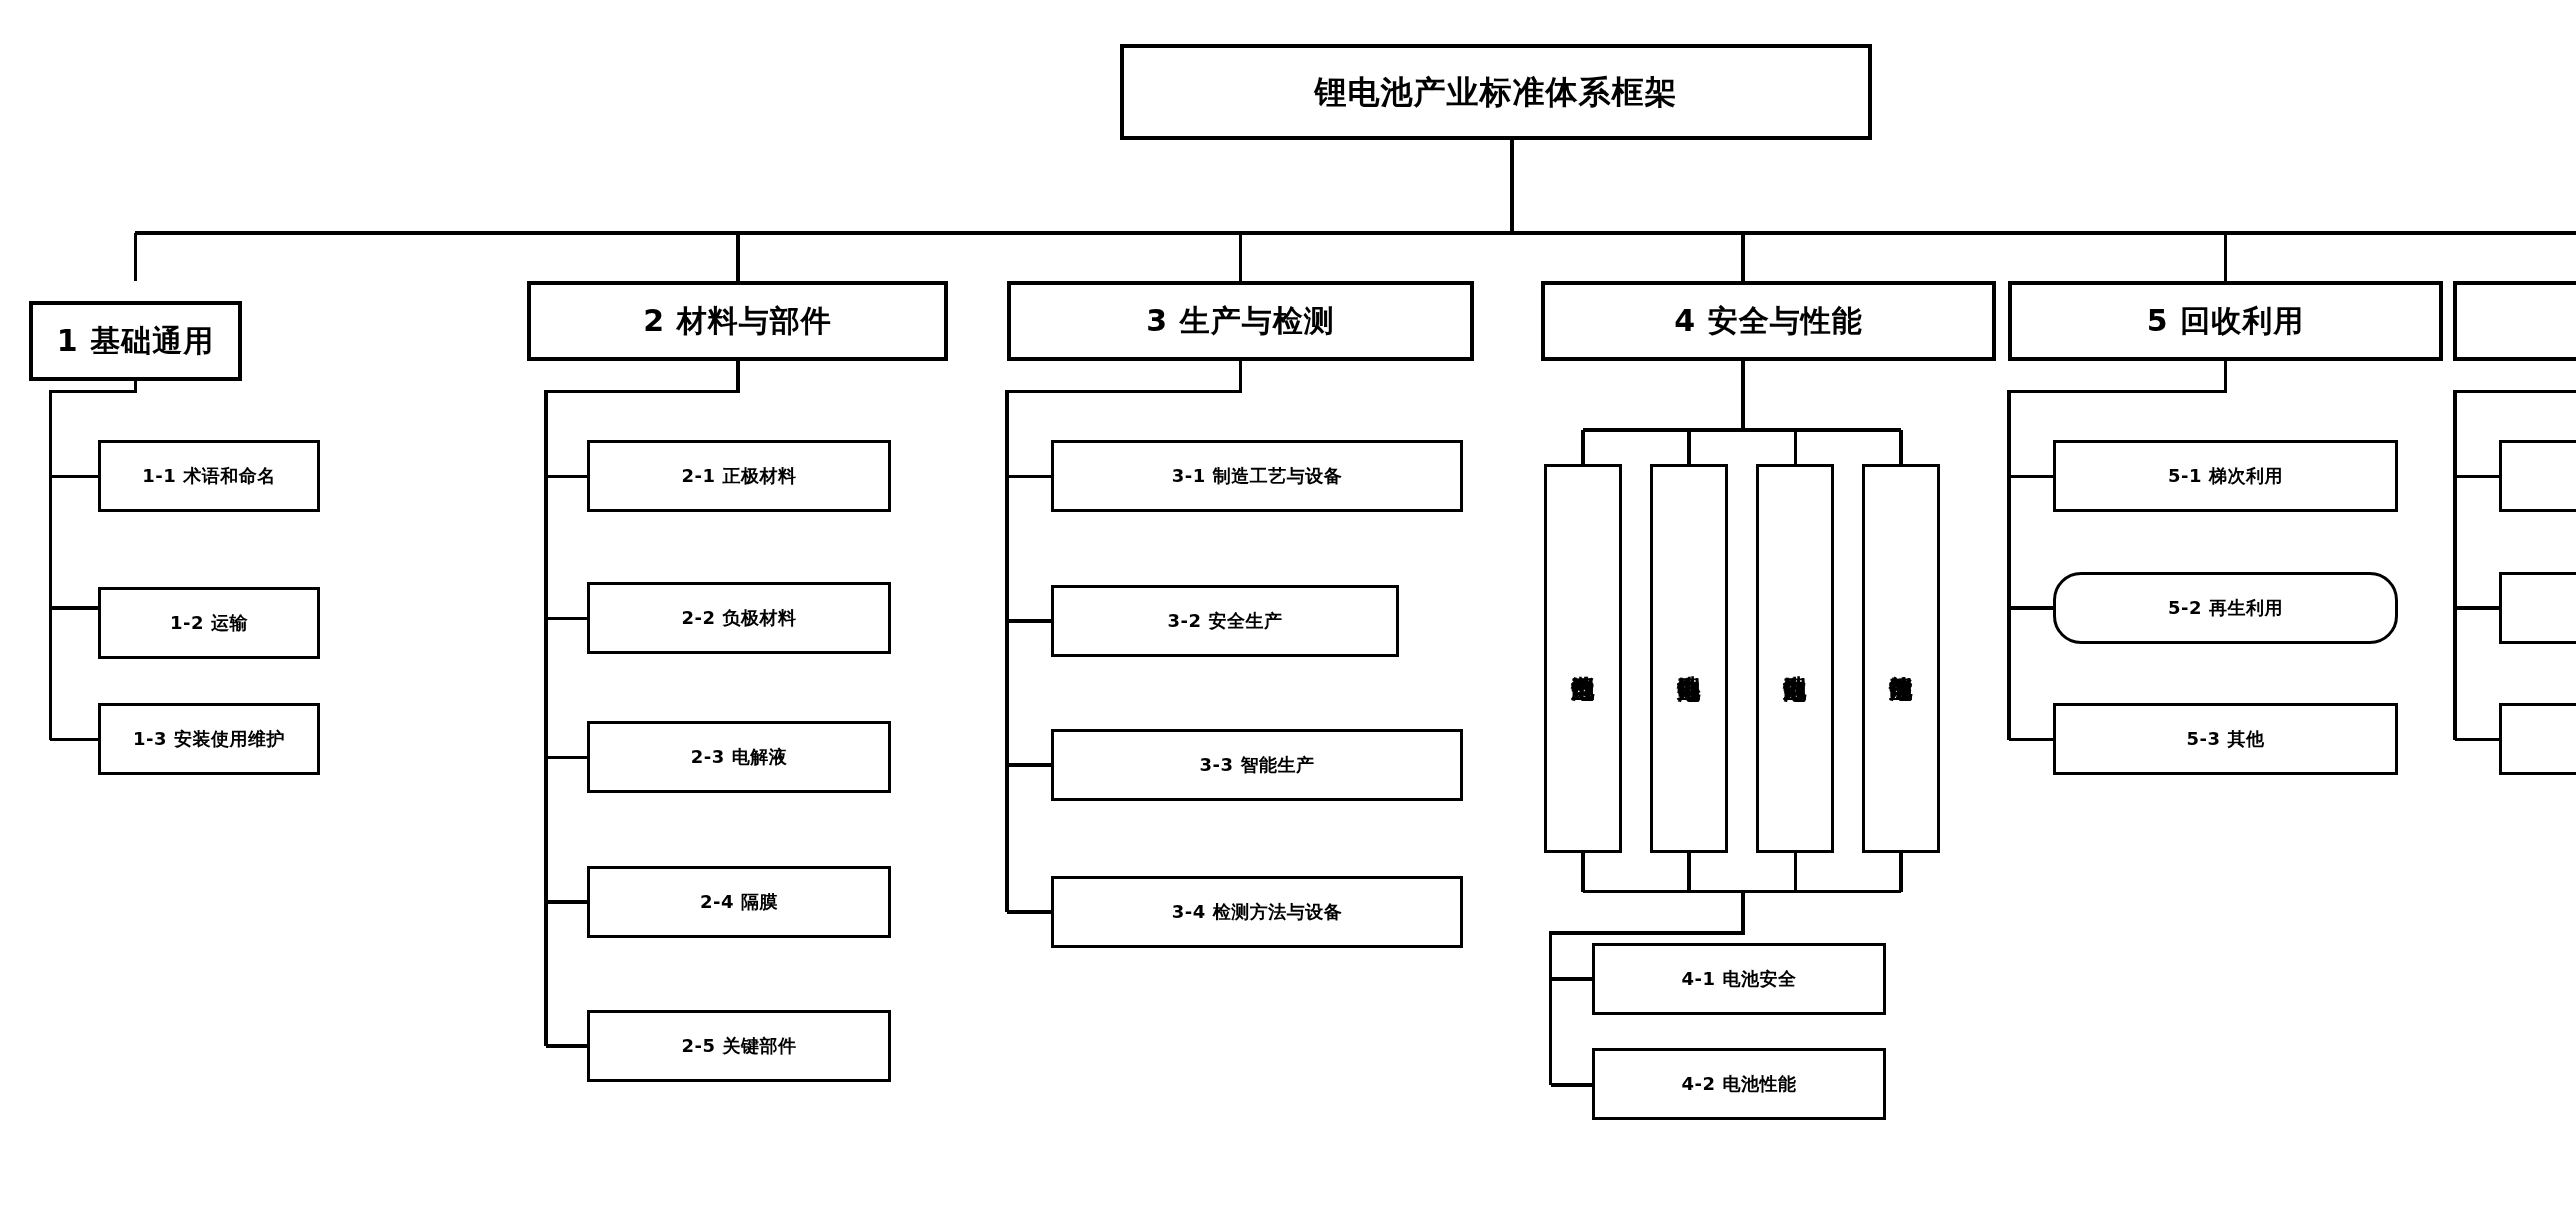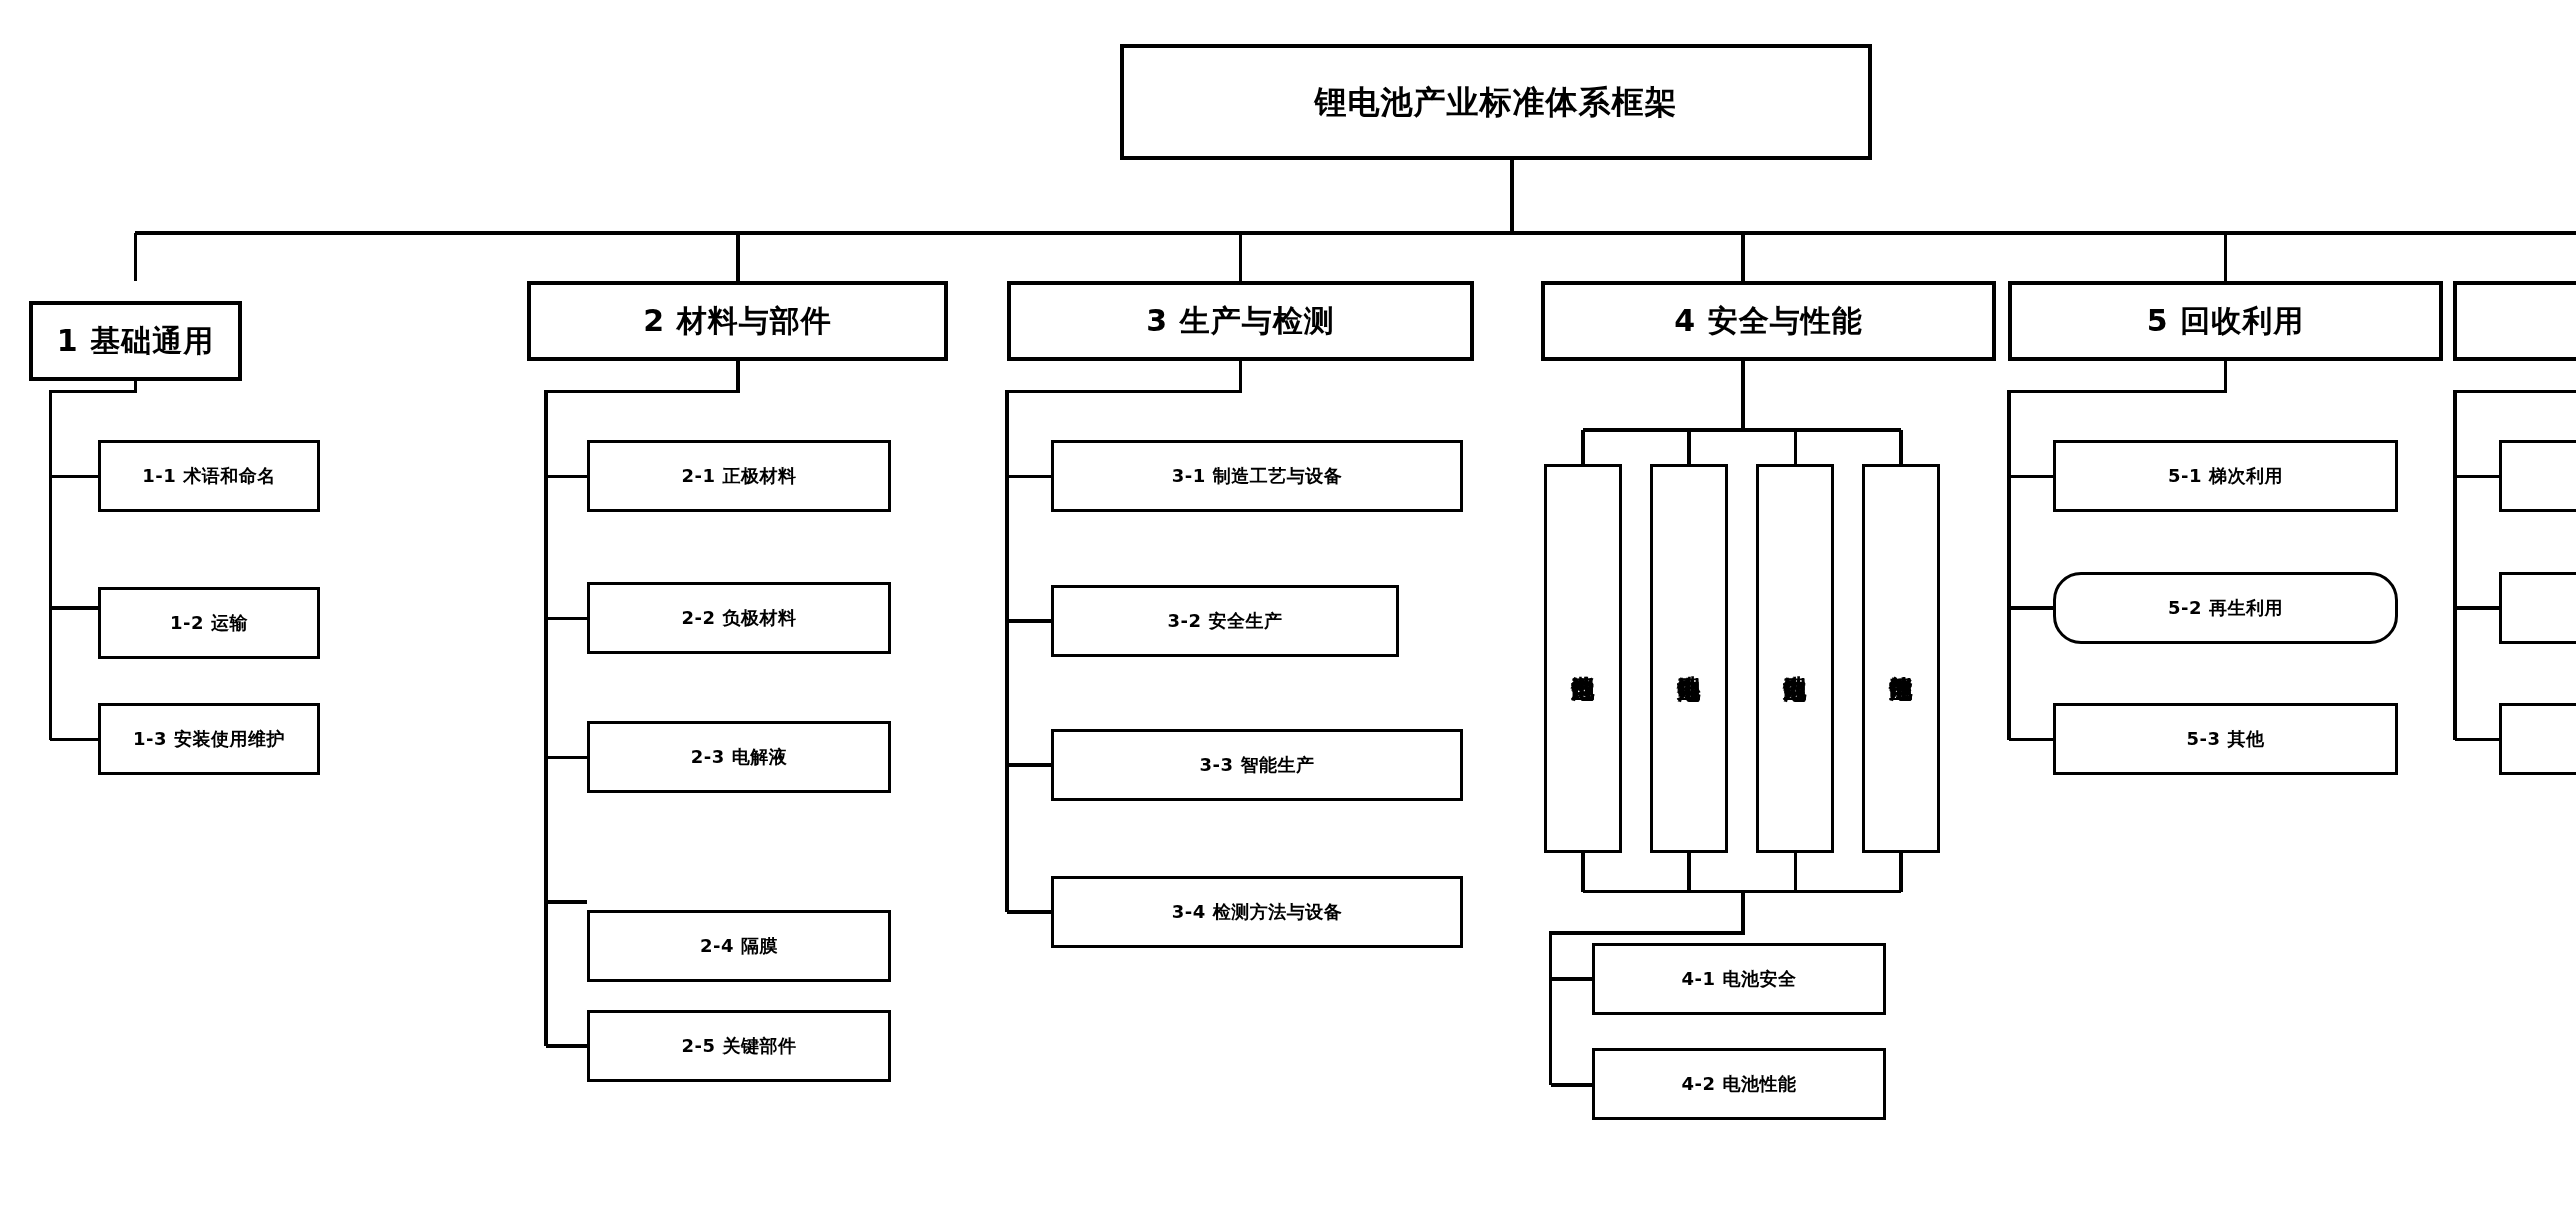--- a/index.html
+++ b/index.html
@@ -74,21 +74,21 @@
       <path d="M3900,1180 L3985,1180"></path>
       <path d="M3900,1435 L3985,1435"></path>
 
       <path d="M5290,700 L5290,760 L4765,760 L4765,1435"></path>
       <path d="M4765,925 L4850,925"></path>
       <path d="M4765,1180 L4850,1180"></path>
       <path d="M4765,1435 L4850,1435"></path>
     </g>
   </svg>
 
-  <div class="node root" style="left:1120px;top:44px;width:752px;height:116px;">
+  <div class="node root" style="left:1120px;top:44px;width:752px;height:96px;">
     <span class="txt">锂电池产业标准体系框架</span>
   </div>
 
   <div class="node lvl1" style="left:29px;top:281px;width:213px;height:80px;margin-top:20px;">
     <span class="txt">1 基础通用</span>
   </div>
   <div class="node lvl1" style="left:527px;top:281px;width:421px;height:80px;">
       <span class="txt">2 材料与部件</span>
     </div>
   <div class="node lvl1" style="left:1007px;top:281px;width:467px;height:80px;">
@@ -114,21 +114,21 @@
 
   <div class="node lvl2" style="left:587px;top:440px;width:304px;height:72px;">
     <span class="txt">2-1 正极材料</span>
   </div>
   <div class="node lvl2" style="left:587px;top:582px;width:304px;height:72px;">
     <span class="txt">2-2 负极材料</span>
   </div>
   <div class="node lvl2" style="left:587px;top:721px;width:304px;height:72px;">
     <span class="txt">2-3 电解液</span>
   </div>
-  <div class="node lvl2" style="left:587px;top:866px;width:304px;height:72px;margin-top:44px;">
+  <div class="node lvl2" style="left:587px;top:866px;width:304px;height:72px;">
     <span class="txt">2-4 隔膜</span>
   </div>
   <div class="node lvl2" style="left:587px;top:1010px;width:304px;height:72px;">
     <span class="txt">2-5 关键部件</span>
   </div>
 
   <div class="node lvl2" style="left:1051px;top:440px;width:412px;height:72px;">
     <span class="txt">3-1 制造工艺与设备</span>
   </div>
   <div class="node lvl2" style="left:1051px;top:585px;width:348px;height:72px;">

